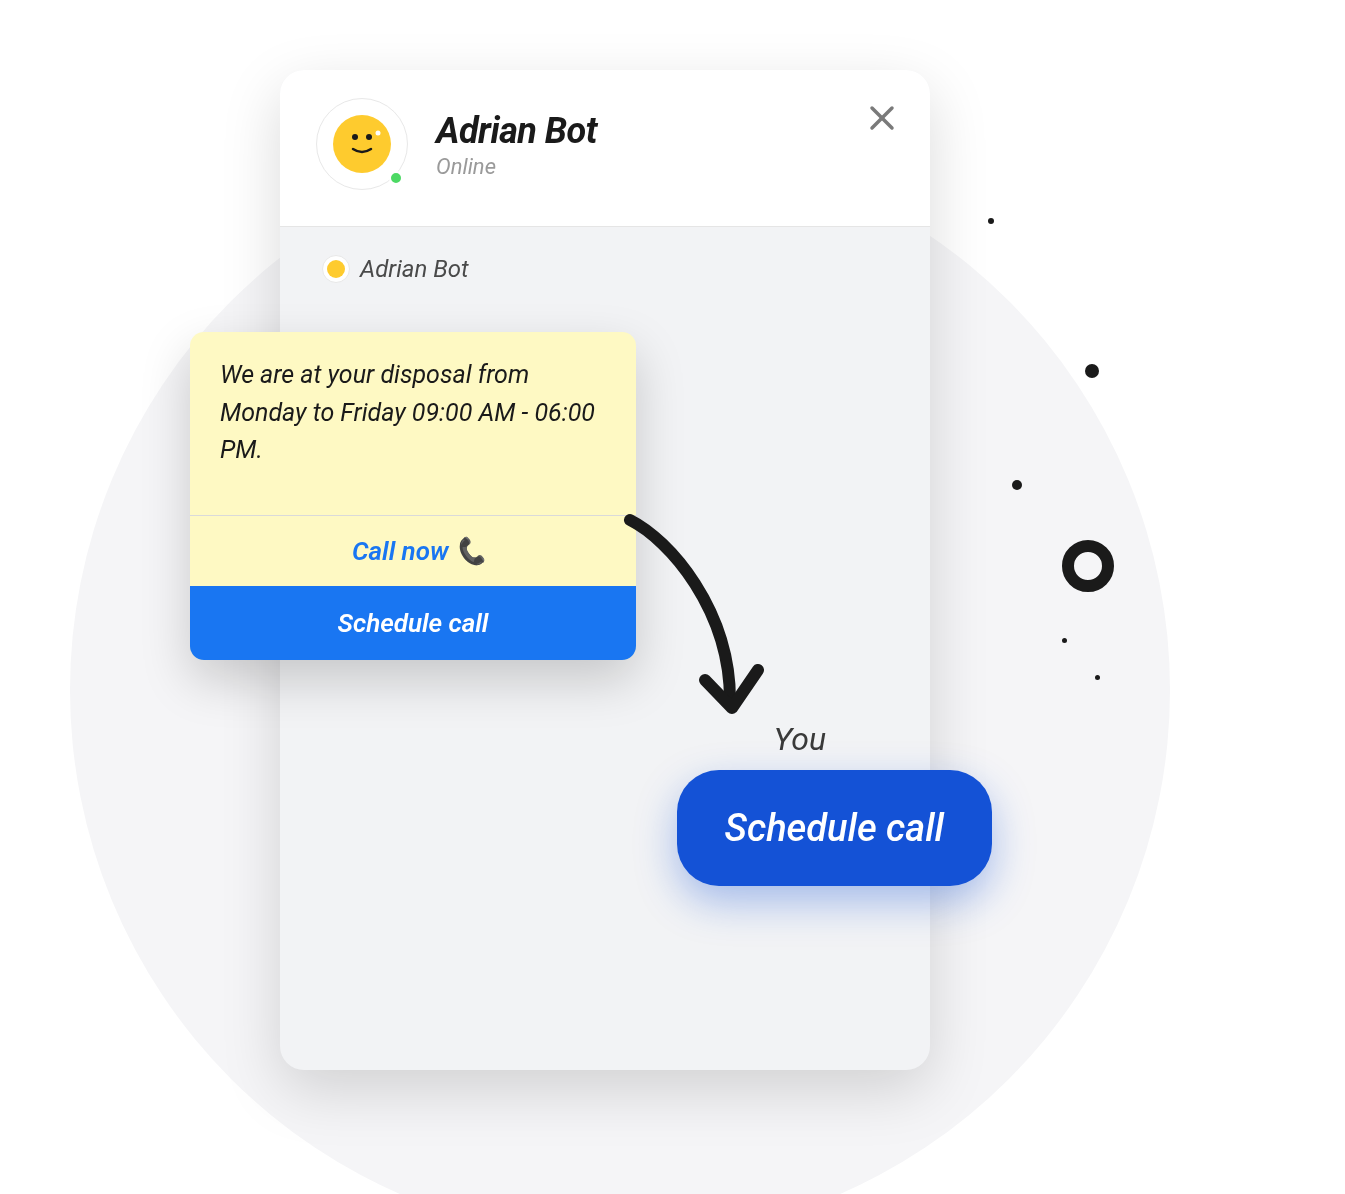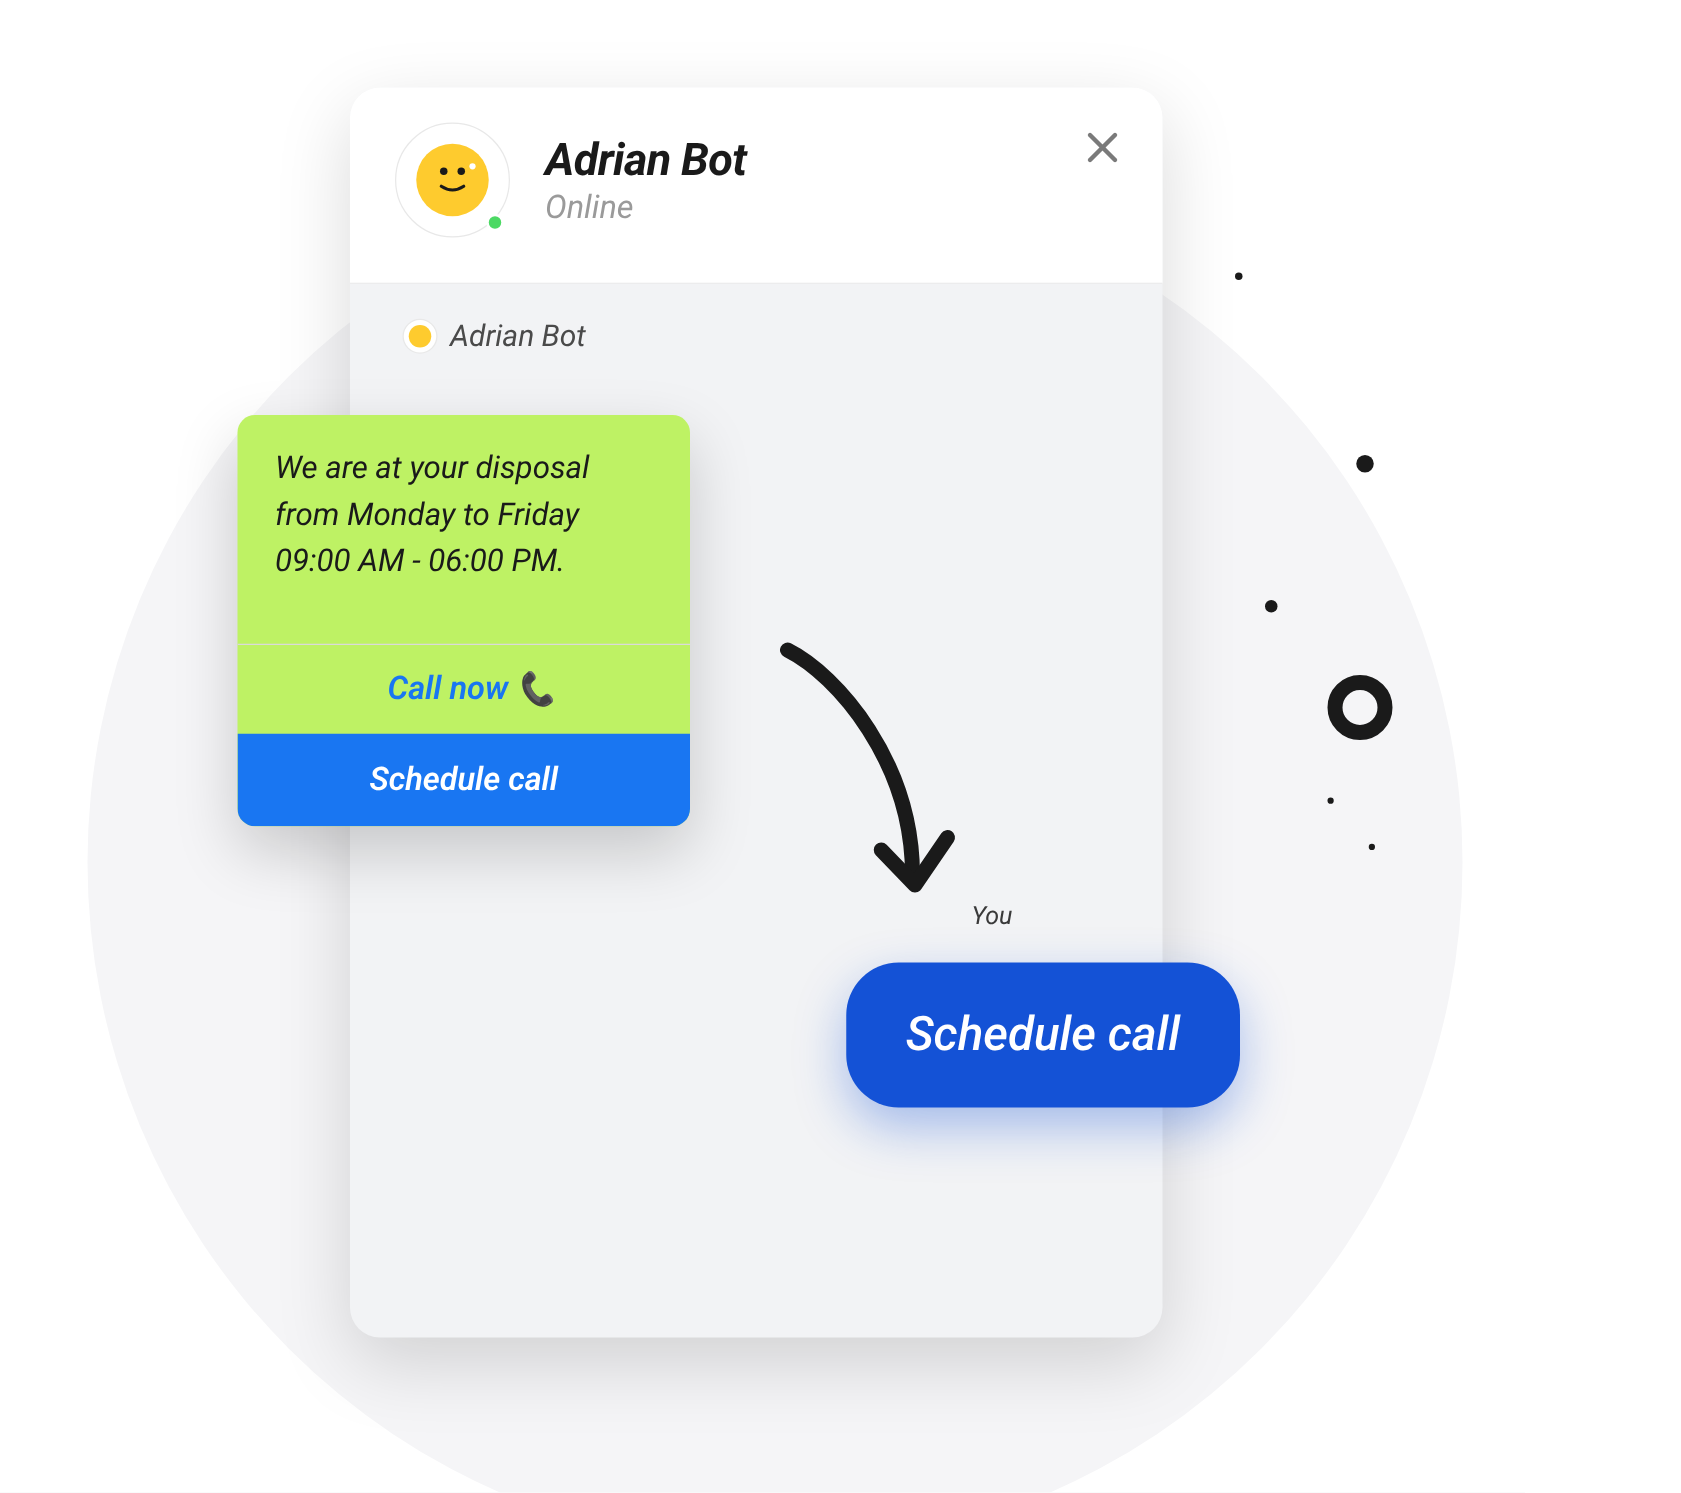--- a/index.html
+++ b/index.html
@@ -82,21 +82,21 @@
       display: flex;
       flex-direction: column;
     }
     .bot-name {
       font-size: 36px;
       font-weight: 700;
       color: #1a1a1a;
       letter-spacing: -0.5px;
     }
     .bot-status {
-      font-size: 26px;
+      font-size: 22px;
       color: #9a9a9a;
       margin-top: 2px;
     }
     .close-btn {
       position: absolute;
       right: 32px;
       top: 32px;
       width: 32px;
       height: 32px;
       cursor: pointer;
@@ -127,22 +127,22 @@
       background: #fecb2e;
     }
     .sender-name {
       font-size: 24px;
       color: #4a4a4a;
     }
     .bot-card {
       position: absolute;
       left: -90px;
       top: 262px;
-      width: 362px;
-      background: #bef264;
+      width: 446px;
+      background: #fef9c3;
       border-radius: 14px;
       box-shadow: 0 20px 50px rgba(0, 0, 0, 0.18);
       overflow: hidden;
     }
     .bot-message-text {
       padding: 24px 30px 28px 30px;
       font-size: 25px;
       line-height: 1.5;
       color: #1a1a1a;
     }
@@ -168,23 +168,23 @@
       background: #1976f2;
       color: #ffffff;
       text-align: center;
       padding: 22px 0;
       font-size: 26px;
       font-weight: 600;
       cursor: pointer;
     }
     .you-label {
       position: absolute;
-      right: 120px;
+      right: 104px;
       top: 650px;
-      font-size: 20px;
+      font-size: 32px;
       color: #3a3a3a;
     }
     .user-bubble {
       position: absolute;
       right: -62px;
       top: 700px;
       background: #1452d6;
       color: #ffffff;
       padding: 36px 48px;
       border-radius: 42px;

